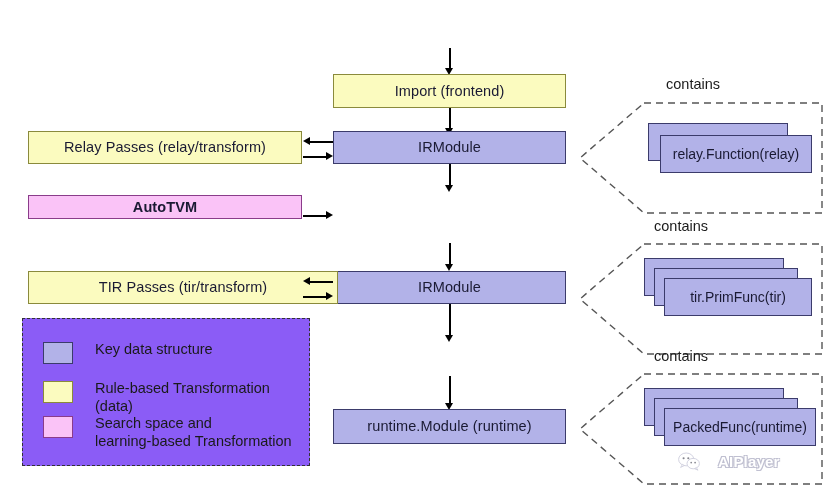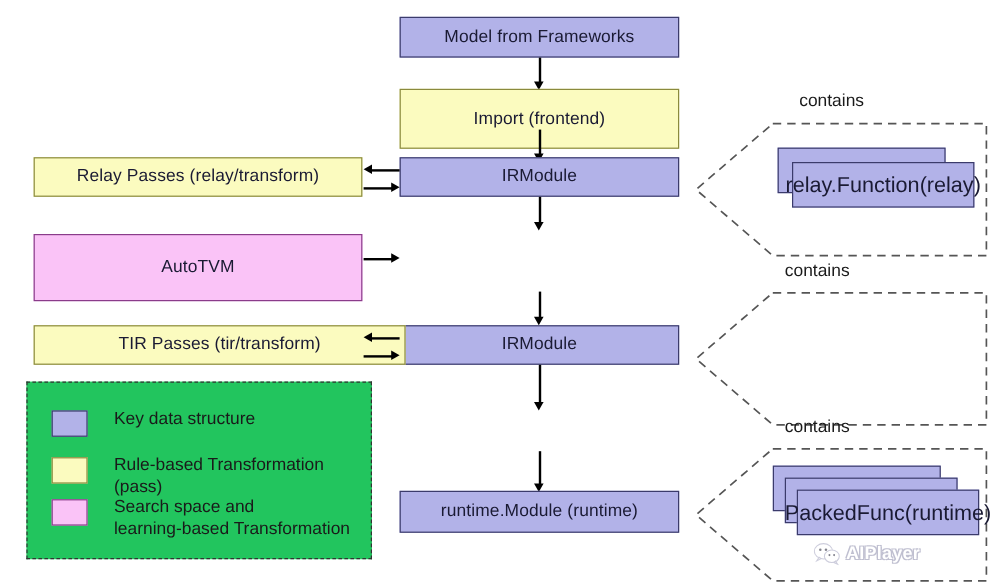--- a/index.html
+++ b/index.html
@@ -86,21 +86,21 @@
 
   
   #legend {
     position: absolute;
     left: 22px;
     top: 318px;
     width: 288px;
     height: 148px;
     box-sizing: border-box;
     border: 1.6px dashed #333;
-    background: #22c55e;
+    background: #8b5cf6;
   }
   .legend-row {
     position: absolute;
     display: flex;
     align-items: flex-start;
     left: 20px;
   }
   .legend-swatch {
     width: 30px;
     height: 22px;
@@ -141,21 +141,21 @@
     position: absolute;
   }
   .stack .sbox {
     position: absolute;
     box-sizing: border-box;
     background: #b2b2e8;
     border: 1px solid #3b3b6b;
     display: flex;
     align-items: center;
     justify-content: center;
-    font-size: 18px;
+    font-size: 14px;
     color: #1a1a33;
     white-space: nowrap;
   }
 
   
   #watermark {
     position: absolute;
     left: 678px;
     top: 452px;
     display: flex;
@@ -165,35 +165,35 @@
     pointer-events: none;
   }
   #watermark .wm-text {
     font-size: 15px;
     font-weight: bold;
     color: #ffffff;
     text-shadow:
       -1px -1px 0 #9a9ab5, 1px -1px 0 #9a9ab5,
       -1px  1px 0 #9a9ab5, 1px  1px 0 #9a9ab5;
     letter-spacing: 0.2px;
+    margin-left: 13px;
   }
 </style>
 </head>
 <body>
 
 <div id="canvas">
 
-  <div class="node blue" style="left:333px; top:14px; width:233px; height:34px;">Model from Frameworks</div>
 
   <div class="arrow-v" style="left:449px; top:48px; height:27px;">
     <div class="shaft" style="height:21px;"></div>
     <div class="head" style="top:20px;"></div>
   </div>
 
-  <div class="node yellow" style="left:333px; top:74px; width:233px; height:50px;">Import (frontend)</div>
+  <div class="node yellow" style="left:333px; top:74px; width:233px; height:34px;">Import (frontend)</div>
 
   <div class="arrow-v" style="left:449px; top:108px; height:27px;">
     <div class="shaft" style="height:21px;"></div>
     <div class="head" style="top:20px;"></div>
   </div>
 
   <div class="node blue" style="left:333px; top:131px; width:233px; height:33px;">IRModule</div>
 
   <div class="arrow-v" style="left:449px; top:164px; height:28px;">
     <div class="shaft" style="height:22px;"></div>
@@ -226,21 +226,21 @@
   <div class="arrow-h" style="left:303px; top:141px; width:30px;">
     <div class="shaft" style="left:6px; width:24px;"></div>
     <div class="head-l"></div>
   </div>
 
   <div class="arrow-h" style="left:303px; top:156px; width:30px;">
     <div class="shaft" style="width:24px;"></div>
     <div class="head-r" style="left:23px;"></div>
   </div>
 
-  <div class="node pink" style="left:28px; top:195px; width:274px; height:56px;">AutoTVM</div>
+  <div class="node pink" style="left:28px; top:195px; width:274px; height:24px;font-weight:bold;">AutoTVM</div>
 
   <div class="arrow-h" style="left:303px; top:215px; width:30px;">
     <div class="shaft" style="width:24px;"></div>
     <div class="head-r" style="left:23px;"></div>
   </div>
 
   <div class="node yellow" style="left:28px; top:271px; width:310px; height:33px;">TIR Passes (tir/transform)</div>
 
   <div class="arrow-h" style="left:303px; top:281px; width:30px;">
     <div class="shaft" style="left:6px; width:24px;"></div>
@@ -251,21 +251,21 @@
     <div class="head-r" style="left:23px;"></div>
   </div>
 
   <div id="legend">
     <div class="legend-row" style="top:22px;">
       <div class="legend-swatch blue"></div>
       <div class="legend-label">Key data structure</div>
     </div>
     <div class="legend-row" style="top:61px;">
       <div class="legend-swatch yellow"></div>
-      <div class="legend-label">Rule-based Transformation (pass)</div>
+      <div class="legend-label">Rule-based Transformation (data)</div>
     </div>
     <div class="legend-row" style="top:96px;justify-content:flex-end;">
       <div class="legend-swatch pink"></div>
       <div class="legend-label">Search space and
 learning-based Transformation</div>
     </div>
   </div>
 
   <div class="callout" style="left:578px; top:99px;">
     <svg class="bubble" viewBox="0 0 246 118" preserveAspectRatio="none">
@@ -275,20 +275,25 @@
       <div class="sbox" style="left:0px; top:0px; width:140px; height:38px;"></div>
       <div class="sbox" style="left:12px; top:12px; width:152px; height:38px;">relay.Function(relay)</div>
     </div>
   </div>
   <div class="contains-label" style="position:absolute; left:666px; top:76px; font-size:14.5px; color:#1a1a1a;">contains</div>
 
   <div class="callout" style="left:578px; top:240px;">
     <svg class="bubble" viewBox="0 0 246 118" preserveAspectRatio="none">
       <polygon points="66,4 244,4 244,114 66,114 2,59"></polygon>
     </svg>
+    <div class="stack" style="left:66px; top:18px; width:166px; height:72px;">
+      <div class="sbox" style="left:0px; top:0px; width:140px; height:38px;"></div>
+      <div class="sbox" style="left:10px; top:10px; width:144px; height:38px;"></div>
+      <div class="sbox" style="left:20px; top:20px; width:148px; height:38px;">tir.PrimFunc(tir)</div>
+    </div>
   </div>
   <div class="contains-label" style="position:absolute; left:654px; top:218px; font-size:14.5px; color:#1a1a1a;">contains</div>
 
   <div class="callout" style="left:578px; top:370px;">
     <svg class="bubble" viewBox="0 0 246 118" preserveAspectRatio="none">
       <polygon points="66,4 244,4 244,114 66,114 2,59"></polygon>
     </svg>
     <div class="stack" style="left:66px; top:18px; width:166px; height:72px;text-align:center;">
       <div class="sbox" style="left:0px; top:0px; width:140px; height:38px;"></div>
       <div class="sbox" style="left:10px; top:10px; width:144px; height:38px;"></div>

